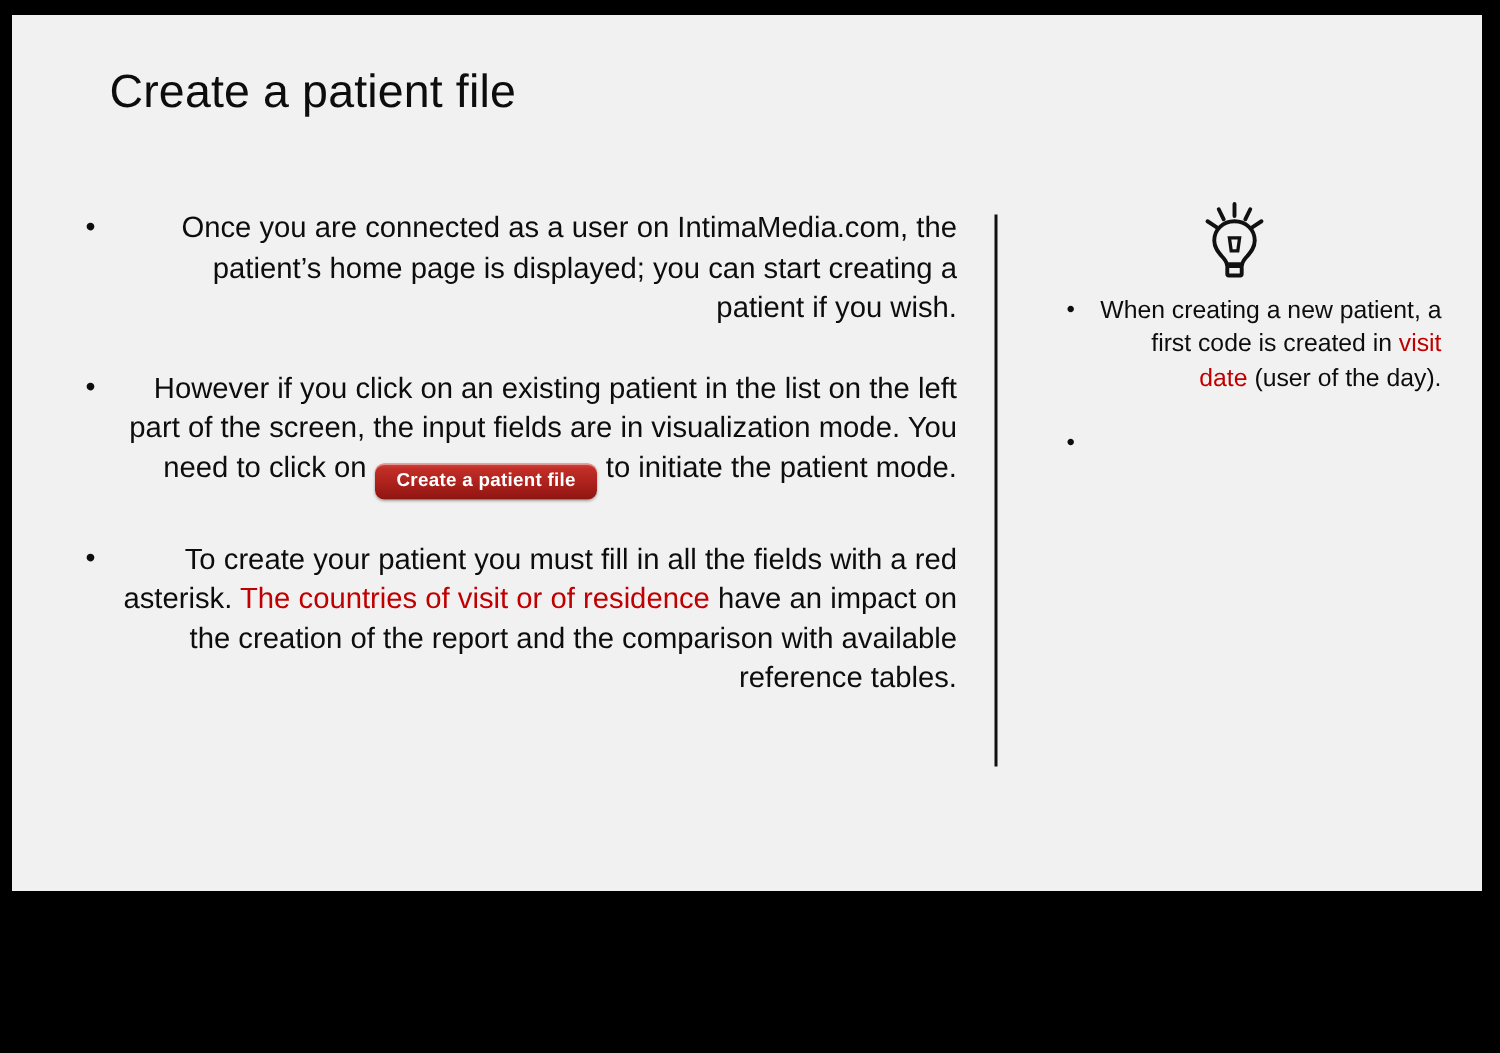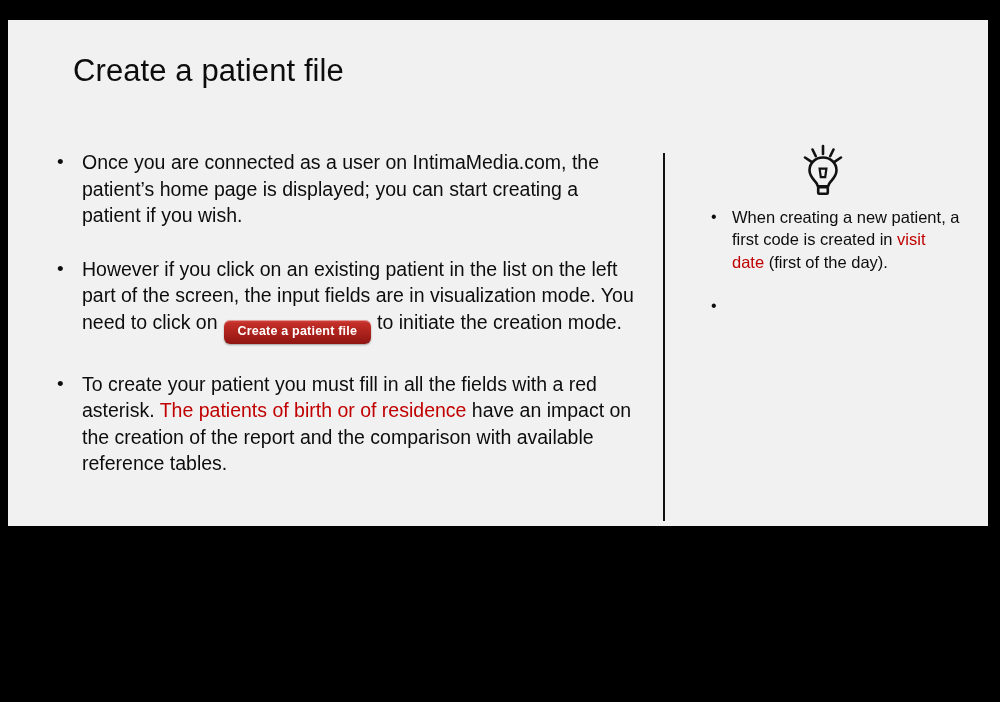--- a/index.html
+++ b/index.html
@@ -18,23 +18,23 @@
   .slide-frame {
     position: absolute;
     left: 0; top: 0;
     width: 1000px;
     height: 702px;
     background: #000000;
   }
   .slide-canvas {
     position: absolute;
     left: 8px;
-    top: 20px;
+    top: 10px;
     width: 980px;
-    height: 506px;
+    height: 584px;
     background: #f1f1f1;
   }
 
   
   .page-title {
     position: absolute;
     left: 65px;
     top: 33px;
     font-size: 31px;
     font-weight: 300;
@@ -62,21 +62,21 @@
     left: 9px;
     top: 0;
     font-size: 19px;
     line-height: 26px;
     color: #0d0d0d;
   }
   .bullet-text {
     font-size: 19.5px;
     line-height: 26.5px;
     color: #0d0d0d;
-    text-align: left;
+    text-align: right;
   }
   .hl-red { color: #c00000; }
 
   
   .inline-btn {
     display: inline-block;
     vertical-align: -6px;
     margin: 0 6px;
     padding: 5px 14px 6px 14px;
     border-radius: 6px;
@@ -142,25 +142,25 @@
 
     <div class="page-title">Create a patient file</div>
 
     <div class="left-column">
         <div class="bullet-row">
           <span class="bullet-dot">•</span>
           <div class="bullet-text"><span>Once you are connected as a user on IntimaMedia.com, the patient’s home page is displayed; you can start creating a patient if you wish.</span></div>
         </div>
         <div class="bullet-row">
           <span class="bullet-dot">•</span>
-          <div class="bullet-text"><span>However if you click on an existing  patient in the list on the left part of the screen, the input fields are in visualization mode. You need to click on</span><span class="inline-btn">Create a patient file</span><span>to initiate the creation mode.</span></div>
+          <div class="bullet-text"><span>However if you click on an existing  patient in the list on the left part of the screen, the input fields are in visualization mode. You need to click on</span><span class="inline-btn">Create a patient file</span><span>to initiate the patient mode.</span></div>
         </div>
         <div class="bullet-row">
           <span class="bullet-dot">•</span>
-          <div class="bullet-text"><span>To create your patient you must fill in all the fields with a red asterisk. </span><span class="hl-red">The patients of birth or of residence</span><span> have an impact on the creation of the report and the comparison with available reference tables.</span></div>
+          <div class="bullet-text"><span>To create your patient you must fill in all the fields with a red asterisk. </span><span class="hl-red">The countries of visit or of residence</span><span> have an impact on the creation of the report and the comparison with available reference tables.</span></div>
         </div>
       </div>
 
     <div class="divider"></div>
 
     <div class="tip-icon">
       <svg viewBox="0 0 46 52" width="46" height="52" aria-hidden="true">
         <g stroke="#111111" stroke-width="2.6" stroke-linecap="round" fill="none">
           <line x1="23" y1="2" x2="23" y2="10"></line>
           <line x1="12.5" y1="5.5" x2="15.8" y2="12.2"></line>
@@ -172,21 +172,21 @@
                  C16.6 39.1 17.6 40.3 17.9 42.2 L28.1 42.2 C28.4 40.3 29.4 39.1 31.1 37.2
                  C33.6 34.4 36.5 31.2 36.5 26.3 C36.5 19.2 30.7 13.5 23 13.5 Z" fill="none" stroke="#111111" stroke-width="2.6"></path>
         <rect x="18.2" y="43.3" width="9.6" height="6.4" rx="1" fill="none" stroke="#111111" stroke-width="2.6"></rect>
         <path d="M19.6 24.6 L26.4 24.6 L25.2 33.2 L20.8 33.2 Z" fill="none" stroke="#111111" stroke-width="2.2"></path>
       </svg>
     </div>
 
     <div class="right-column">
         <div class="bullet-row">
           <span class="bullet-dot">•</span>
-          <div class="bullet-text"><span>When creating a new patient, a first code is created in </span><span class="hl-red">visit date</span><span> (first of the day).</span></div>
+          <div class="bullet-text"><span>When creating a new patient, a first code is created in </span><span class="hl-red">visit date</span><span> (user of the day).</span></div>
         </div>
         <div class="bullet-row">
           <span class="bullet-dot">•</span>
         </div>
       </div>
 
   </div>
 </div>
 
 </body></html>

